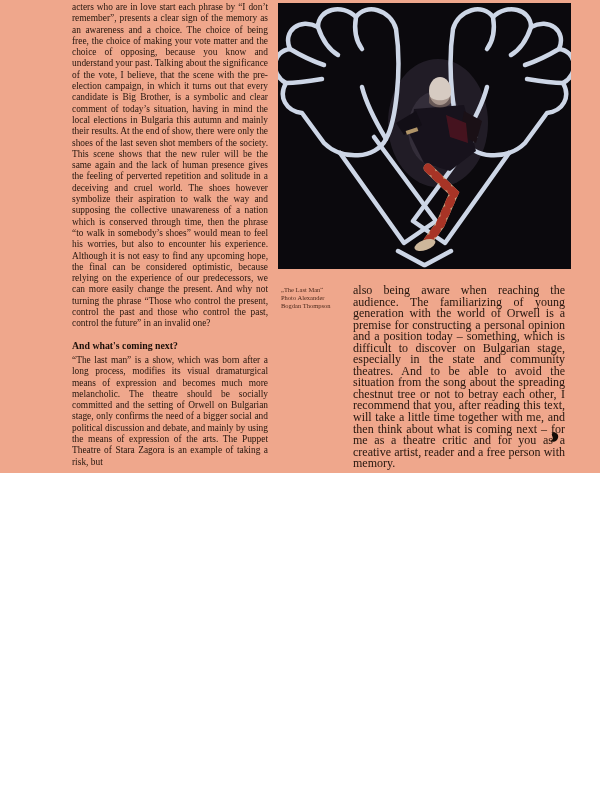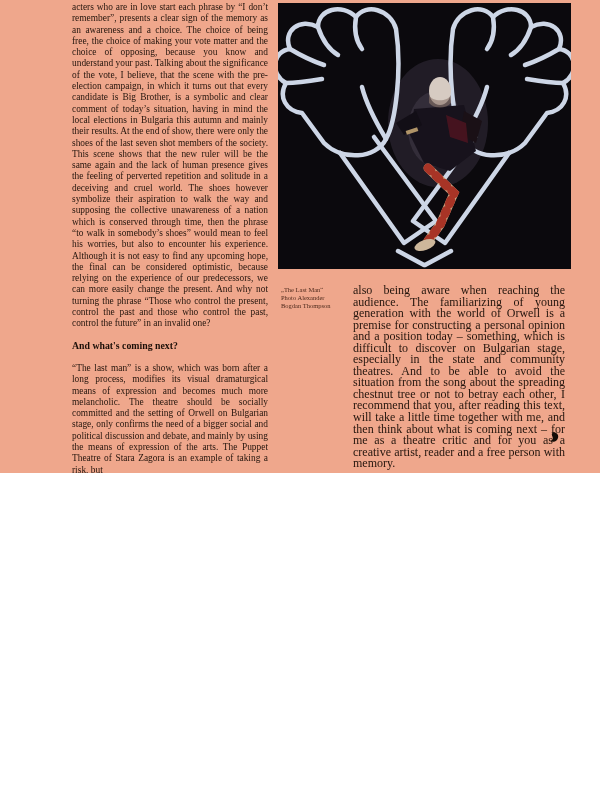--- a/index.html
+++ b/index.html
@@ -11,21 +11,21 @@
     position:absolute; left:0; top:0; width:600px; height:473px;
     background:#efa78c;
   }
   .col-top-left {
     position:absolute; left:72px; top:2px; width:196px;
     font-size:9.4px; line-height:11.3px; text-align:justify;
     color:#24150d;
   }
   .col-top-left p { margin:0; }
   .col-top-left h3 {
-    margin:10px 0 12px 0; font-size:9.8px; line-height:11.3px; color:#1c0f08;
+    margin:10px 0 4px 0; font-size:9.8px; line-height:11.3px; color:#1c0f08;
   }
   .photo-frame {
     position:absolute; left:278px; top:3px; width:293px; height:266px;
     background:#0b090d;
   }
   .photo-frame svg { display:block; }
   .photo-caption {
     position:absolute; left:281px; top:286px; width:72px;
     font-size:6.5px; line-height:8px; color:#4e2a1c;
   }

